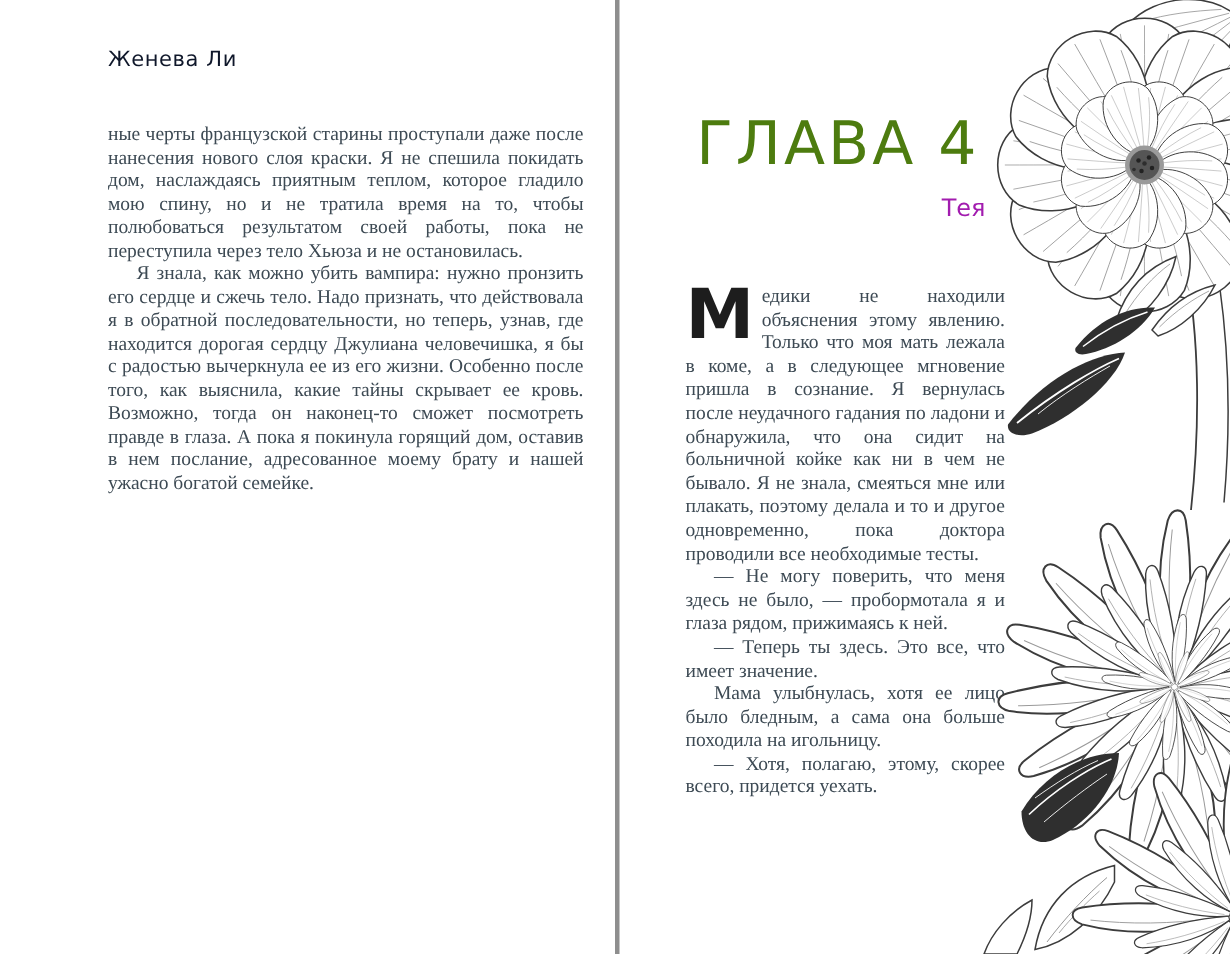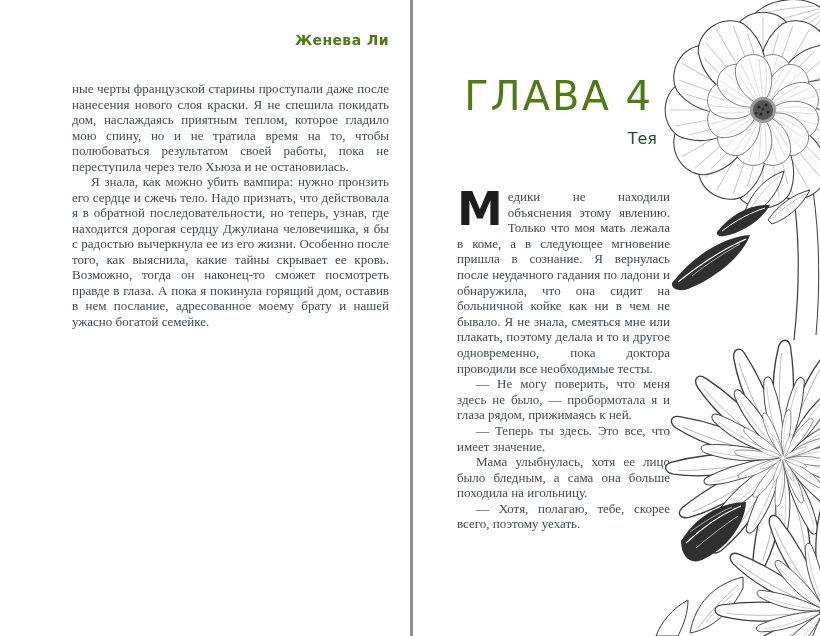--- a/index.html
+++ b/index.html
@@ -10,44 +10,44 @@
     color:#3d4a54;
   }
   .page-divider {
     position:absolute; left:410px; top:0; width:3px; height:636px;
     background:#8e8e8e;
   }
   
   .left-page { position:absolute; left:72px; top:0; width:317px; }
   .running-header {
     margin-top:32px; margin-bottom:33px;
-    text-align:right;
-    font-family:"DejaVu Sans", sans-serif;
-    font-size:14px; font-weight:bold; letter-spacing:0.4px;
-    color:#4d7c0f;
+    text-align:left;
+    font-family:"DejaVu Sans", sans-serif;
+    font-size:14px; font-weight:normal; letter-spacing:0.4px;
+    color:#0f172a;
   }
   .body-text p {
     margin:0; font-size:13px; line-height:15.5px;
     text-align:justify; text-indent:19px;
   }
   .body-text p.no-indent { text-indent:0; }
   
   .right-page { position:absolute; left:457px; top:0; width:213px; }
   .chapter-title {
     margin:76px 0 0 0; padding-right:17px;
     text-align:right;
     font-family:"DejaVu Sans", sans-serif;
     font-size:40px; line-height:40px; font-weight:normal;
     letter-spacing:2px; color:#4d7c0f;
   }
   .chapter-subtitle {
     margin:13px 0 0 0; padding-right:13px;
     text-align:right;
     font-family:"DejaVu Sans", sans-serif;
-    font-size:16px; color:#14532d;
+    font-size:16px; color:#a21caf;
   }
   .right-page .body-text { margin-top:41px; }
   .right-page .body-text p { line-height:15.6px; }
   .dropcap {
     float:left;
     font-family:"DejaVu Sans", sans-serif;
     font-weight:bold;
     font-size:46px; line-height:37px;
     margin:2px 5px 0 0;
     color:#1d1d1d;
@@ -76,21 +76,21 @@
   <div class="right-page">
     <h1 class="chapter-title">ГЛАВА 4</h1>
     <div class="chapter-subtitle">Тея</div>
     <div class="body-text">
       <p class="no-indent">
         <span class="dropcap">М</span><span>едики не находили объяснения этому явлению. Только что моя мать лежала в коме, а в следующее мгновение пришла в сознание. Я вернулась после неудачного гадания по ладони и обнаружила, что она сидит на больничной койке как ни в чем не бывало. Я не знала, смеяться мне или плакать, поэтому делала и то и другое одновременно, пока доктора проводили все необходимые тесты.</span>
       </p>
       <p>— Не могу поверить, что меня здесь не было, — пробормотала я и глаза рядом, прижимаясь к ней.</p>
       <p>— Теперь ты здесь. Это все, что имеет значение.</p>
       <p>Мама улыбнулась, хотя ее лицо было бледным, а сама она больше походила на игольницу.</p>
-      <p>— Хотя, полагаю, тебе, скорее всего, поэтому уехать.</p>
+      <p>— Хотя, полагаю, этому, скорее всего, придется уехать.</p>
     </div>
   </div>
 
   <div class="floral">
     <svg viewBox="0 0 172 636" xmlns="http://www.w3.org/2000/svg">
       <defs>
 
         <g id="ppetal">
           <path d="M0 -12 C -24 -22 -40 -58 -28 -88 C -16 -108 16 -108 28 -88 C 40 -58 24 -22 0 -12 Z" fill="#ffffff" stroke="#3c3c3c" stroke-width="1.1"></path>
           <path d="M-2 -16 C -8 -42 -12 -66 -17 -92" stroke="#8a8a8a" stroke-width="0.5" fill="none"></path>

